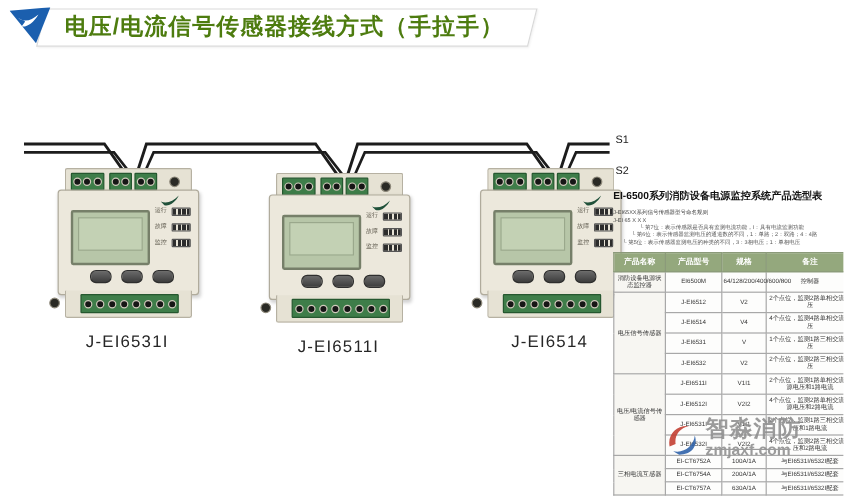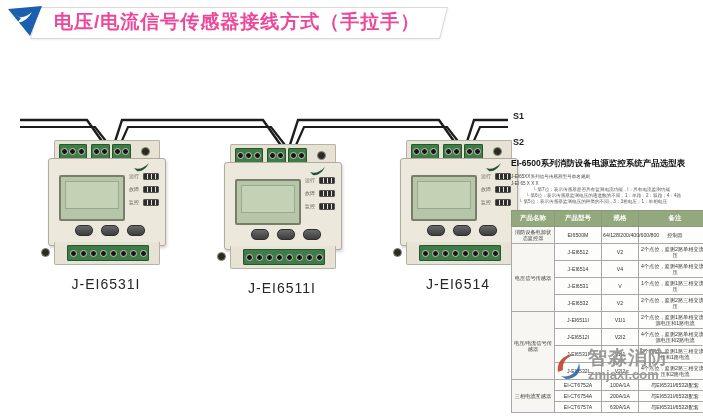--- a/index.html
+++ b/index.html
@@ -3,25 +3,25 @@
 <meta charset="utf-8">
 <style>
   html,body{margin:0;padding:0;background:#fff;}
   #stage{position:relative;width:703px;height:416px;background:#ffffff;overflow:hidden;
          font-family:"Liberation Sans","DejaVu Sans",sans-serif;}
   
   .banner{position:absolute;left:8px;top:5px;height:34px;display:flex;align-items:center;z-index:5;}
   .banner-box{position:absolute;left:26px;top:2px;width:408px;height:30px;border:1px solid #d9d9d9;
               transform:skewX(-14deg);background:#fff;box-shadow:1px 1px 2px rgba(0,0,0,.06);}
   .banner-logo{position:relative;z-index:2;margin-right:6px;}
-  .banner-title{position:relative;z-index:2;color:#ec4899;font-size:19px;font-weight:bold;
+  .banner-title{position:relative;z-index:2;color:#4d7c0f;font-size:19px;font-weight:bold;
                 letter-spacing:1px;white-space:nowrap;padding-left:6px;}
   
   .wires{position:absolute;left:0;top:0;width:703px;height:416px;pointer-events:none;z-index:1;}
-  .bus-label{position:absolute;font-size:9px;color:#222;font-weight:bold;z-index:2;}
+  .bus-label{position:absolute;font-size:9px;color:#222;font-weight:normal;z-index:2;}
   
   .device{position:absolute;width:116px;height:128px;z-index:2;}
   .d-top{position:absolute;left:6px;top:0;width:104px;height:20px;background:#e6e2d4;
          border:1px solid #b6b1a2;border-bottom:none;border-radius:2px 2px 0 0;}
   .d-body{position:absolute;left:0;top:18px;width:116px;height:86px;background:#ece8dc;
           border:1px solid #b0ab9c;border-radius:3px;box-shadow:1px 2px 3px rgba(0,0,0,.18);}
   .d-bot{position:absolute;left:6px;top:102px;width:104px;height:22px;background:#e6e2d4;
          border:1px solid #b6b1a2;border-top:none;border-radius:0 0 2px 2px;}
   .tblock{position:absolute;top:3px;height:13px;background:#3e7d49;border:1px solid #25572f;
           border-radius:1px;display:flex;align-items:center;justify-content:space-around;}

